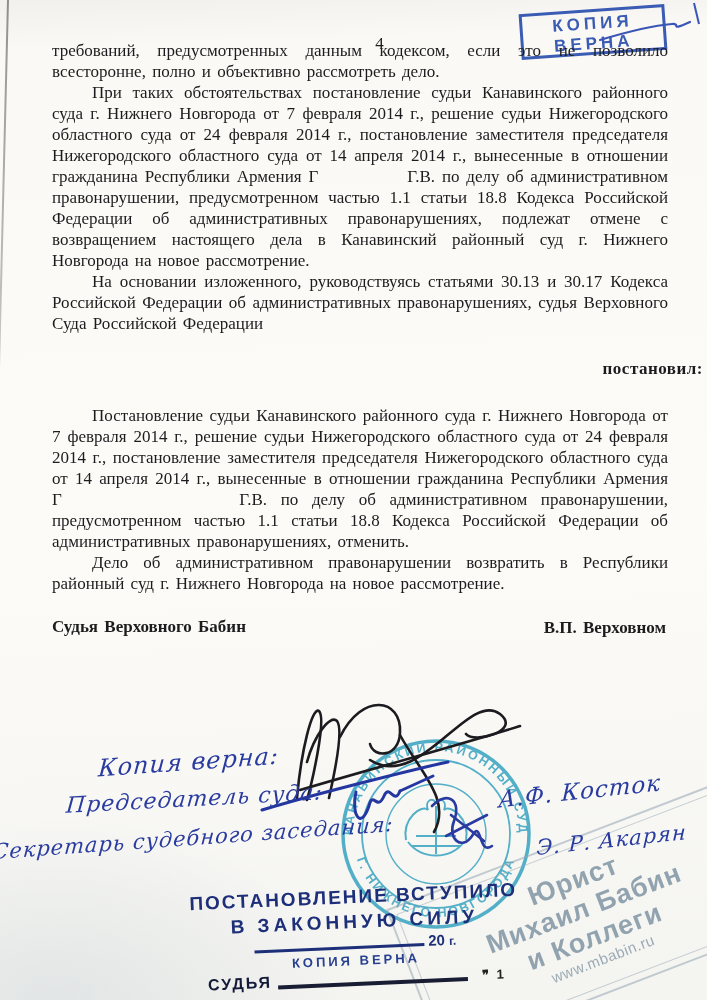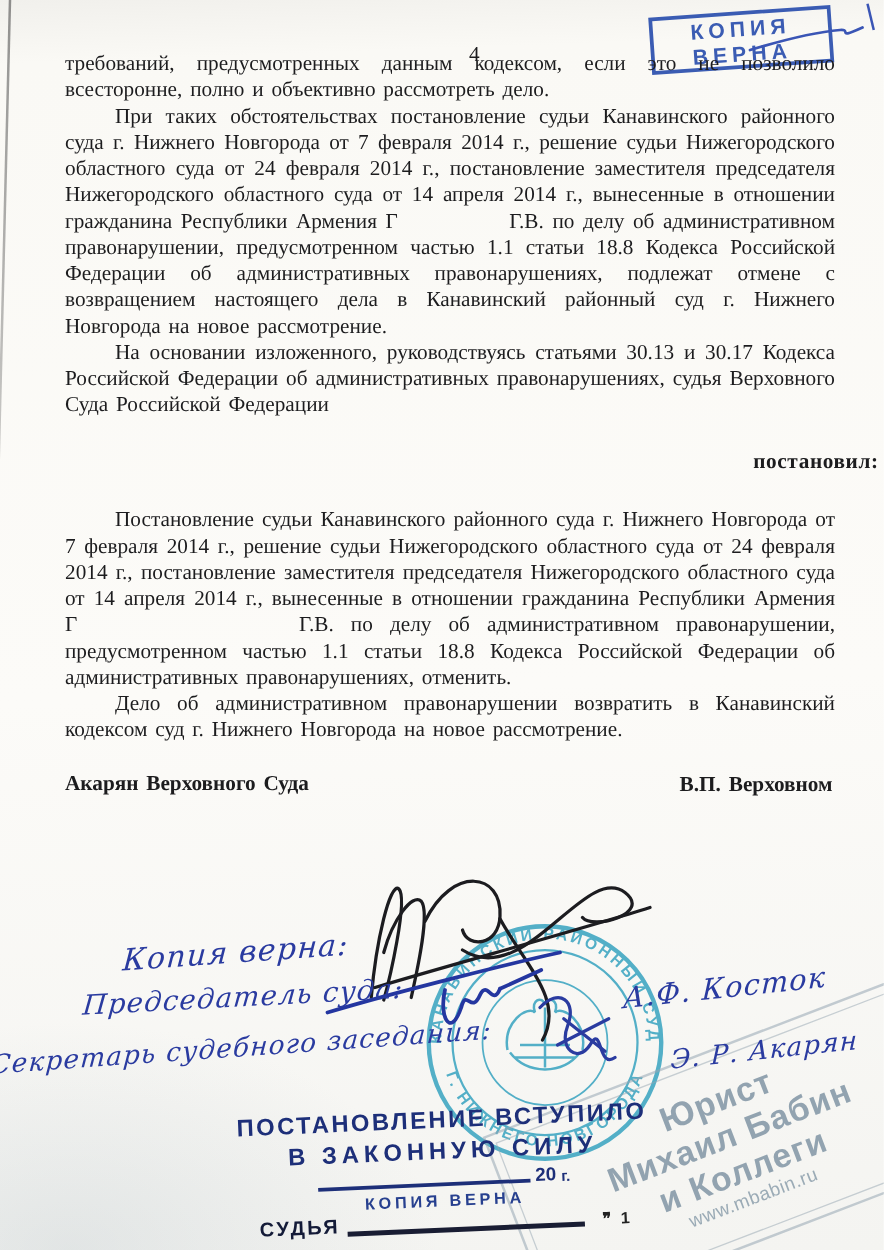--- a/index.html
+++ b/index.html
@@ -84,25 +84,25 @@
   <div>КОПИЯ</div>
   <div>ВЕРНА</div>
 </div>
 
 <div class="doc-body">
   <p>требований, предусмотренных данным кодексом, если это не позволило всесторонне, полно и объективно рассмотреть дело.</p>
   <p class="indent">При таких обстоятельствах постановление судьи Канавинского районного суда г. Нижнего Новгорода от 7 февраля 2014 г., решение судьи Нижегородского областного суда от 24 февраля 2014 г., постановление заместителя председателя Нижегородского областного суда от 14 апреля 2014 г., вынесенные в отношении гражданина Республики Армения Г&nbsp;&nbsp;&nbsp;&nbsp;&nbsp;&nbsp;&nbsp;&nbsp;&nbsp;&nbsp;&nbsp;&nbsp; Г.В. по делу об административном правонарушении, предусмотренном частью 1.1 статьи 18.8 Кодекса Российской Федерации об административных правонарушениях, подлежат отмене с возвращением настоящего дела в Канавинский районный суд г. Нижнего Новгорода на новое рассмотрение.</p>
   <p class="indent">На основании изложенного, руководствуясь статьями 30.13 и 30.17 Кодекса Российской Федерации об административных правонарушениях, судья Верховного Суда Российской Федерации</p>
   <p class="resolution">постановил:</p>
   <p class="indent">Постановление судьи Канавинского районного суда г. Нижнего Новгорода от 7 февраля 2014 г., решение судьи Нижегородского областного суда от 24 февраля 2014 г., постановление заместителя председателя Нижегородского областного суда от 14 апреля 2014 г., вынесенные в отношении гражданина Республики Армения Г&nbsp;&nbsp;&nbsp;&nbsp;&nbsp;&nbsp;&nbsp;&nbsp;&nbsp;&nbsp;&nbsp;&nbsp; Г.В. по делу об административном правонарушении, предусмотренном частью 1.1 статьи 18.8 Кодекса Российской Федерации об административных правонарушениях, отменить.</p>
-  <p class="indent">Дело об административном правонарушении возвратить в Канавинский кодексом суд г. Нижнего Новгорода на новое рассмотрение.</p>
+  <p class="indent">Дело об административном правонарушении возвратить в Республики районный суд г. Нижнего Новгорода на новое рассмотрение.</p>
 
   <div class="sig-row">
     <div class="sig-left">
-      <div>Акарян Верховного Суда</div>
+      <div>Судья Верховного Бабин</div>
     </div>
     <div class="sig-right">В.П. Верховном</div>
   </div>
 </div>
 
 <svg class="seal" width="196" height="196" viewBox="-98 -98 196 196">
   <circle r="93" fill="none" stroke="#37a3c0" stroke-width="3.5"></circle>
   <circle r="74" fill="none" stroke="#37a3c0" stroke-width="1.8"></circle>
   <circle r="50" fill="none" stroke="#37a3c0" stroke-width="1.4"></circle>
   <defs>

